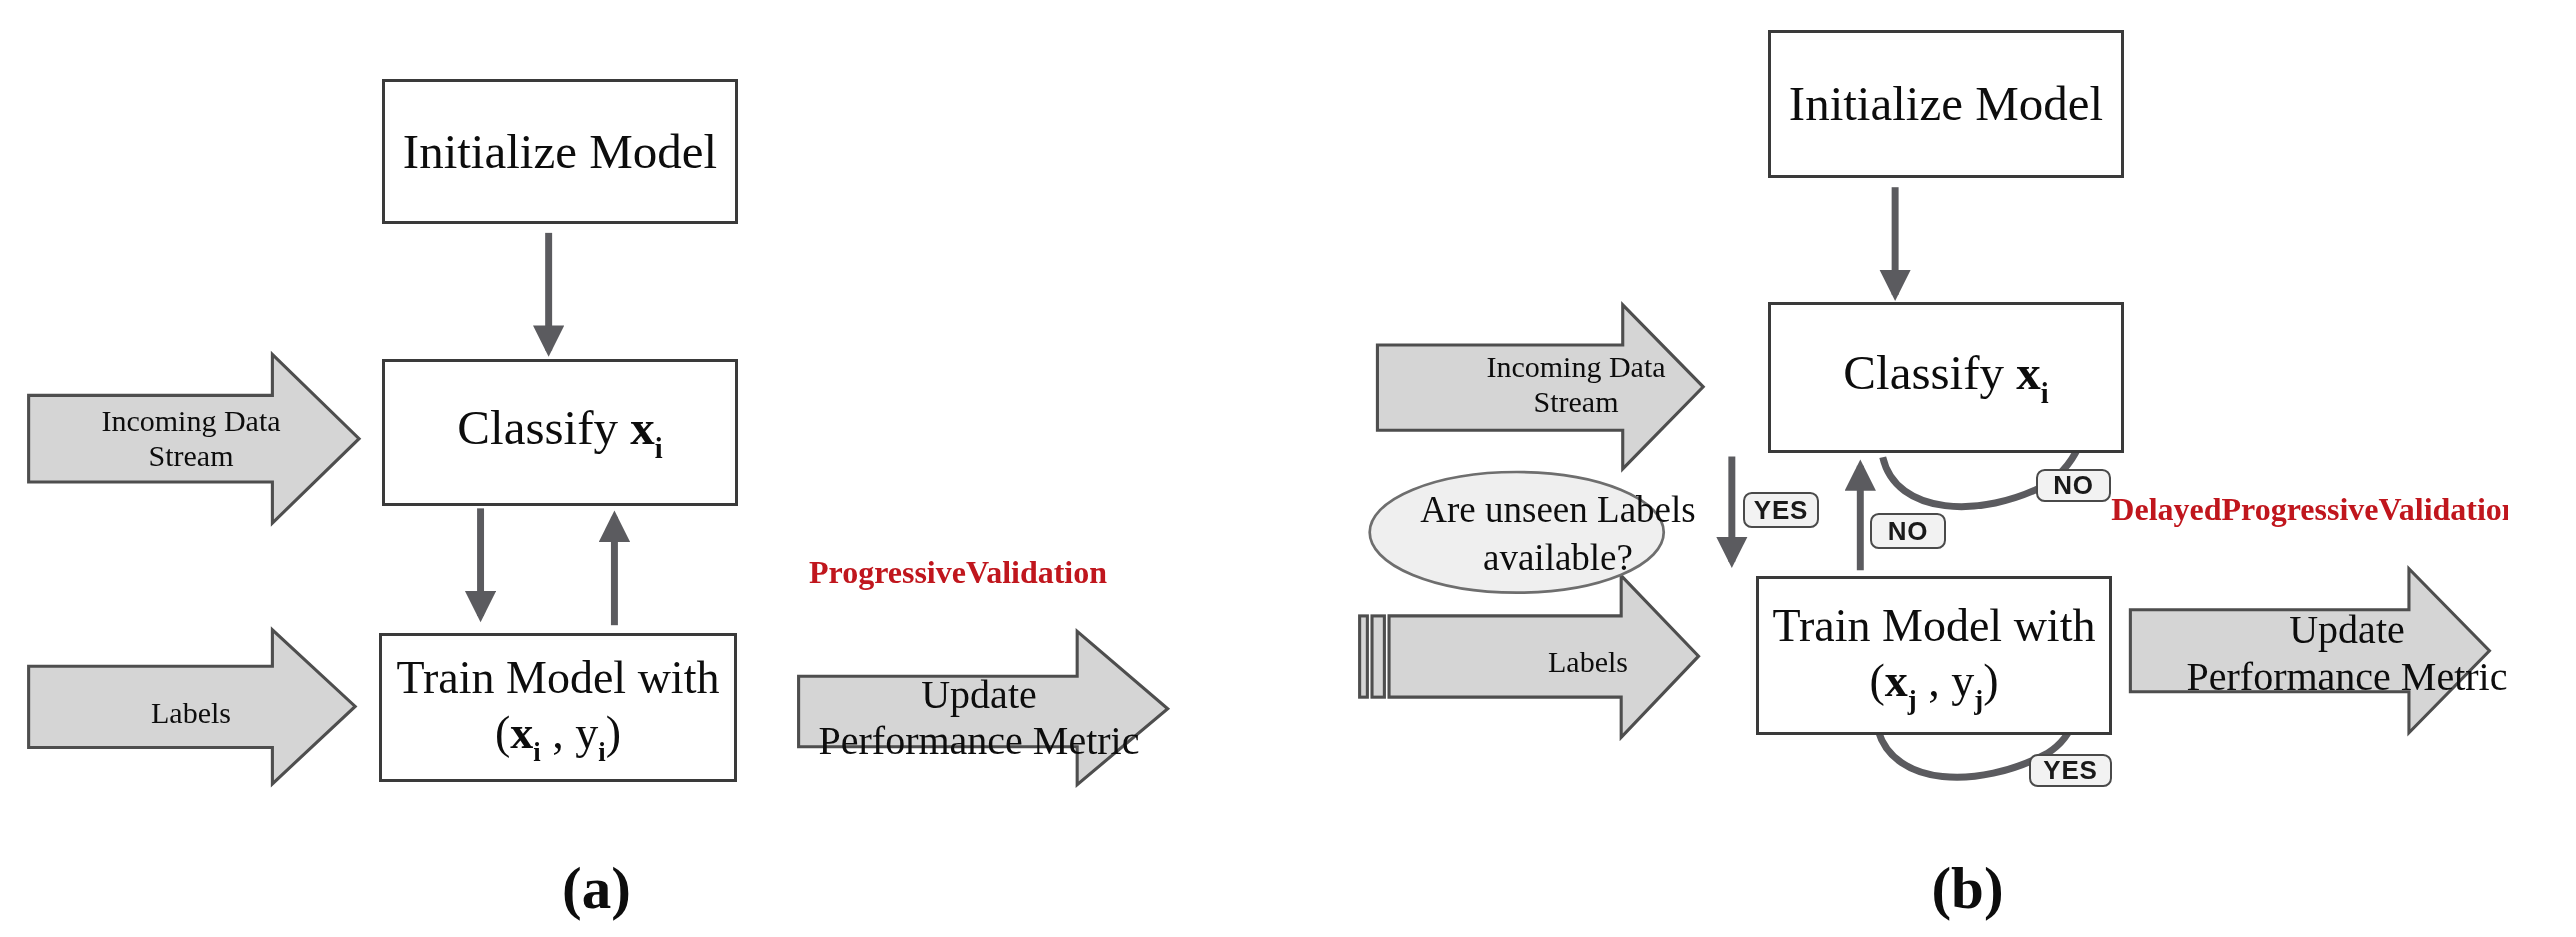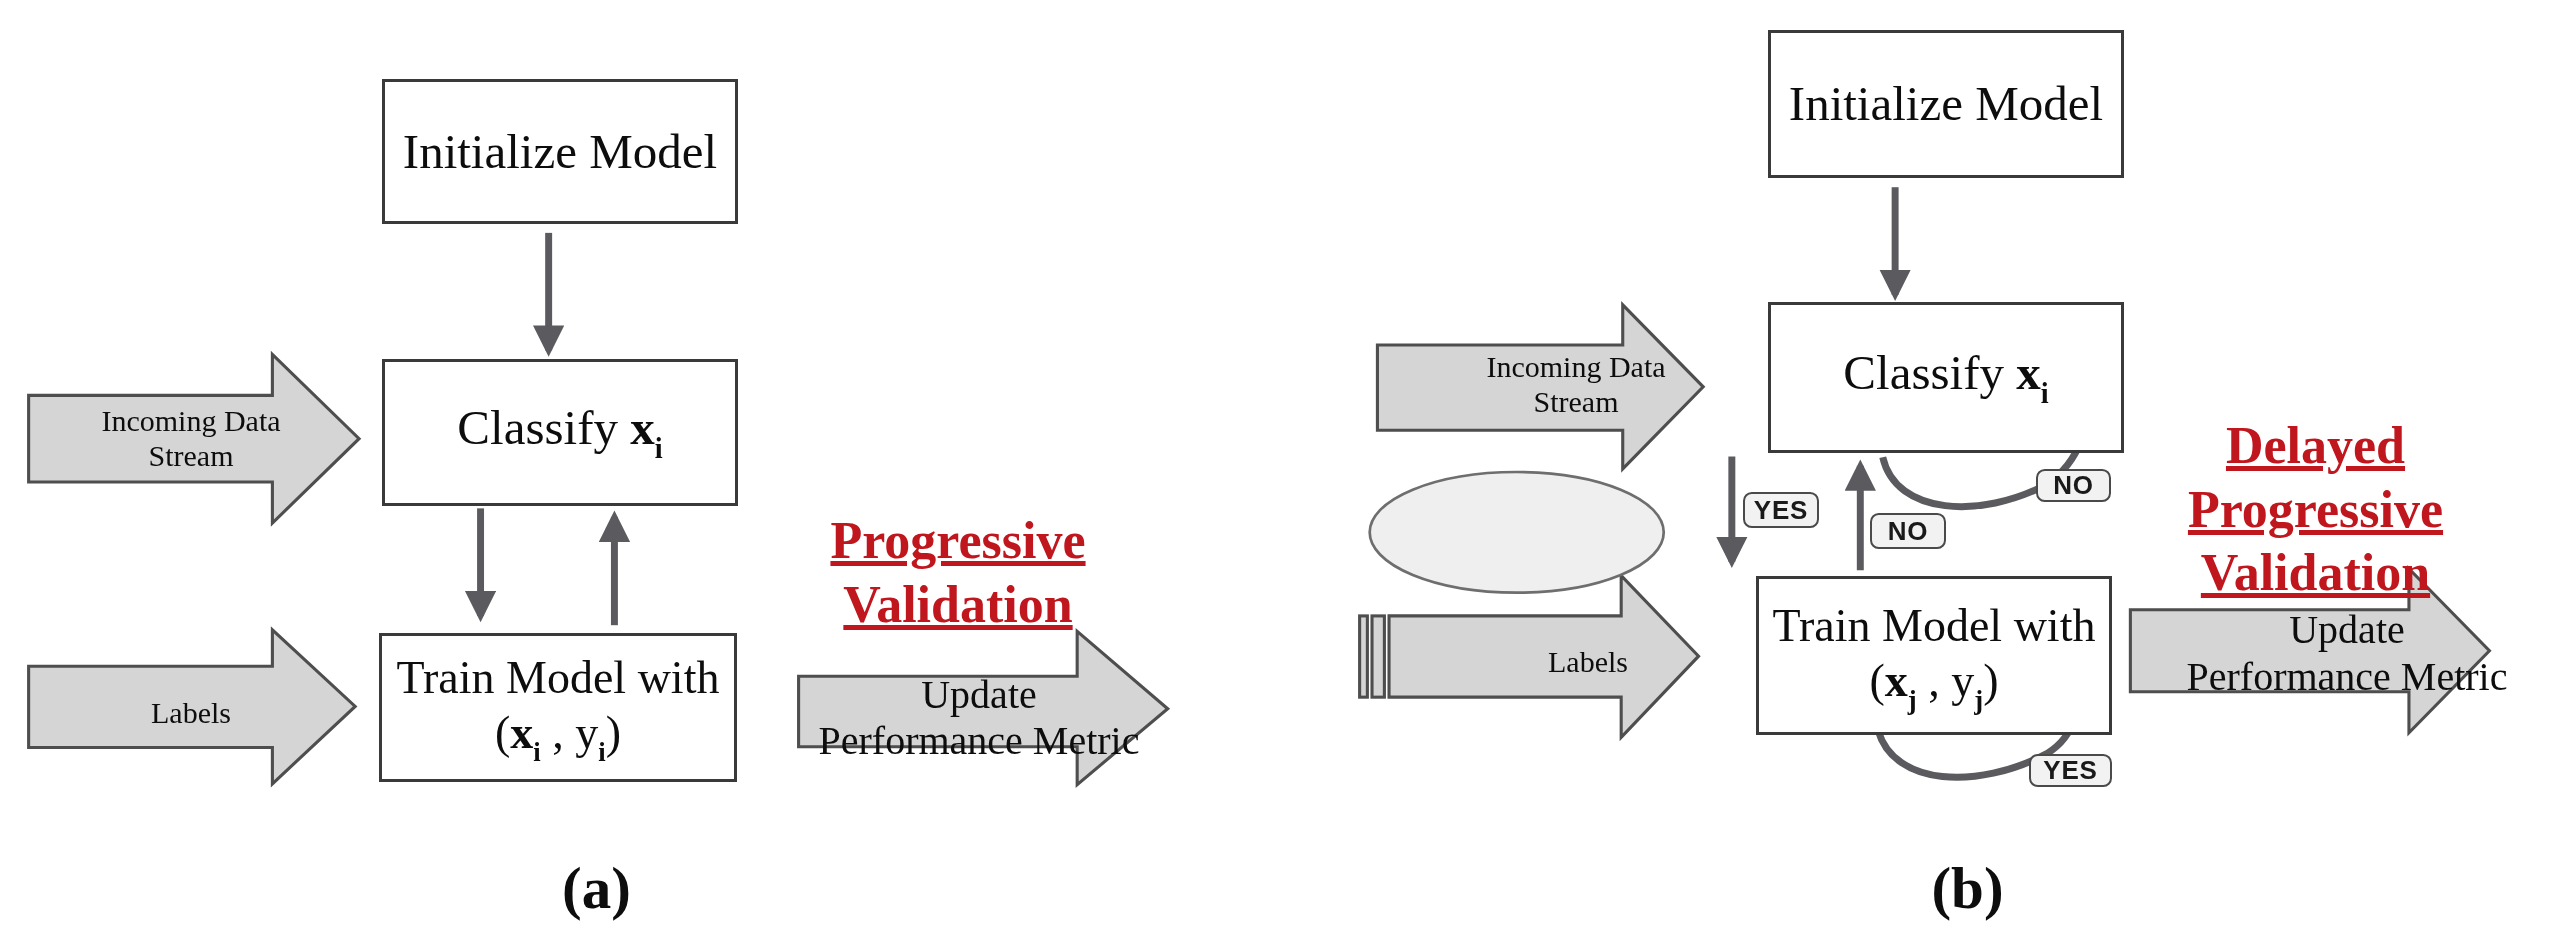--- a/index.html
+++ b/index.html
@@ -37,22 +37,22 @@
     position:absolute;display:flex;flex-direction:column;align-items:center;justify-content:center;
     text-align:center;font-size:37px;line-height:1.28;
   }
   .badge{
     position:absolute;background:var(--badge-fill);border:2.4px solid var(--badge-stroke);
     border-radius:8.7px;display:flex;align-items:center;justify-content:center;
     font-family:"Liberation Sans","DejaVu Sans",sans-serif;font-weight:700;font-size:26px;
     letter-spacing:0.8px;box-sizing:border-box;color:#1A1A1A;
   }
   .red{
-    position:absolute;color:var(--accent-red);font-size:52px;font-weight:600;line-height:1.22;
-    display:flex;flex-direction:column;align-items:center;justify-content:center;text-align:center;text-decoration:underline;
+    position:absolute;color:var(--accent-red);font-size:32px;font-weight:600;line-height:1.22;
+    display:flex;flex-direction:row;align-items:center;justify-content:center;text-align:center;
   }
   .caption{
     position:absolute;font-size:59px;font-weight:700;
     display:flex;align-items:center;justify-content:center;text-align:center;
   }
   .sub{font-size:0.58em;font-weight:700;vertical-align:-0.5em;}
   .bv{font-weight:700;}
   .mathline{line-height:1.1;}
 </style>
 </head>
@@ -137,20 +137,24 @@
   <div class="node" style="left:1756px;top:576px;width:356px;height:159px;font-size:46px;">
     <span>Train Model with</span>
     <span class="mathline"><span>(</span><span class="bv">x</span><span class="sub">j</span><span> , </span><span>y</span><span class="sub">j</span><span>)</span></span>
   </div>
 
   <div class="blocktext" style="left:1417px;top:343px;width:318px;height:84px;">
     <span>Incoming Data</span>
     <span>Stream</span>
   </div>
 
+  <div class="elltext" style="left:1411px;top:486px;width:294px;height:95px;">
+    <span>Are unseen Labels</span>
+    <span>available?</span>
+  </div>
 
   <div class="blocktext" style="left:1429px;top:622px;width:318px;height:80px;">
     <span>Labels</span>
   </div>
 
   <div class="badge" style="left:1743px;top:492px;width:76px;height:36px;">
     <span>YES</span>
   </div>
   <div class="badge" style="left:1870px;top:513px;width:76px;height:36px;">
     <span>NO</span>

